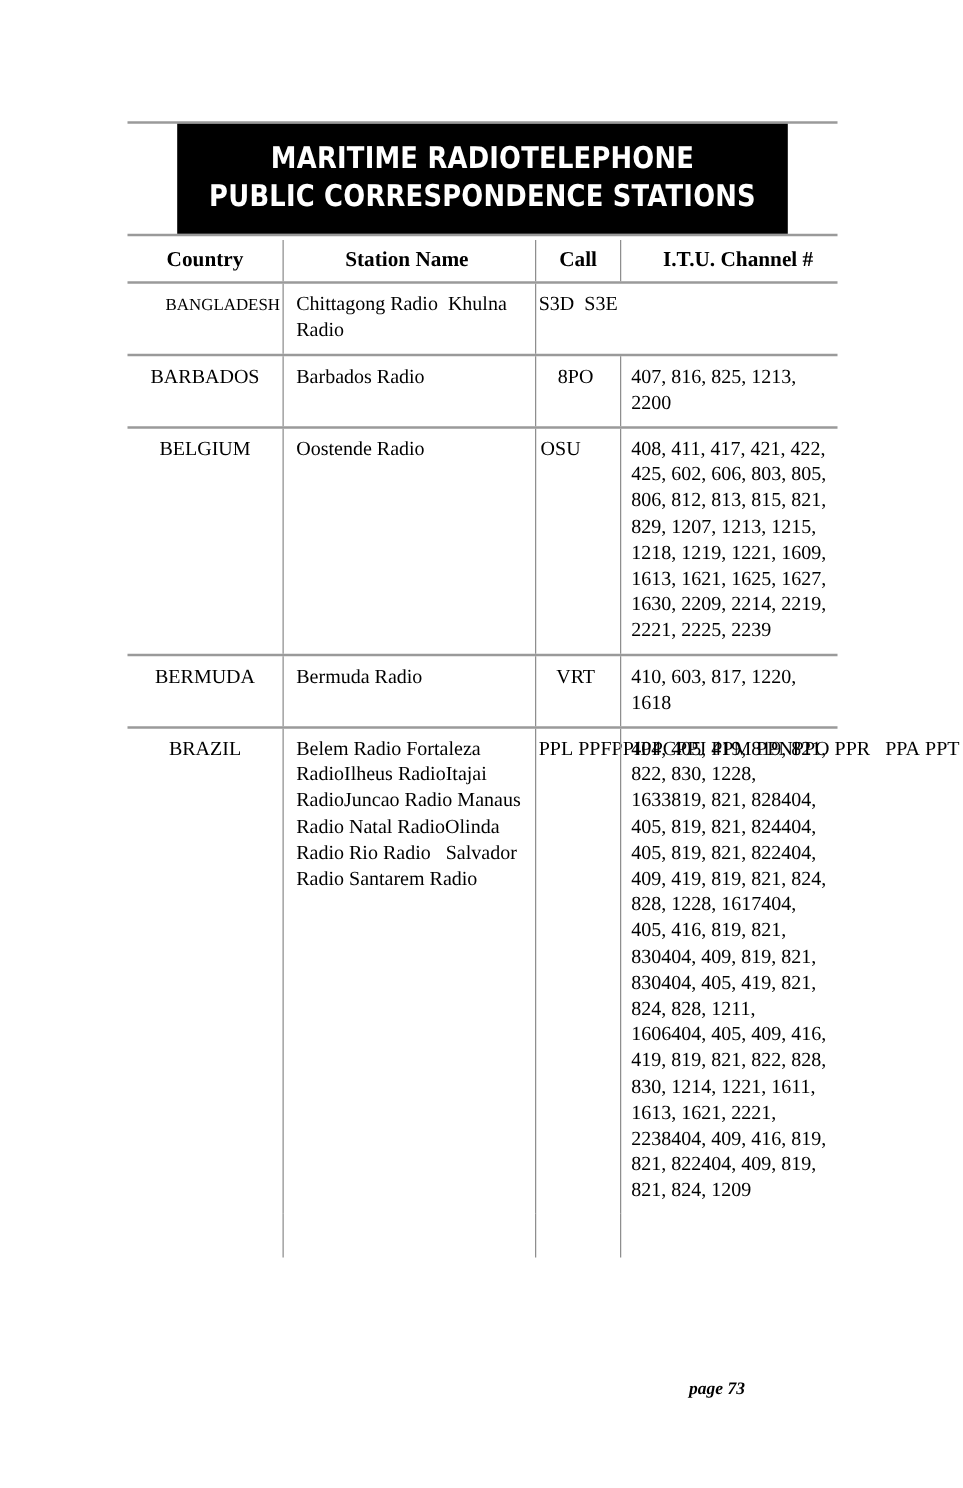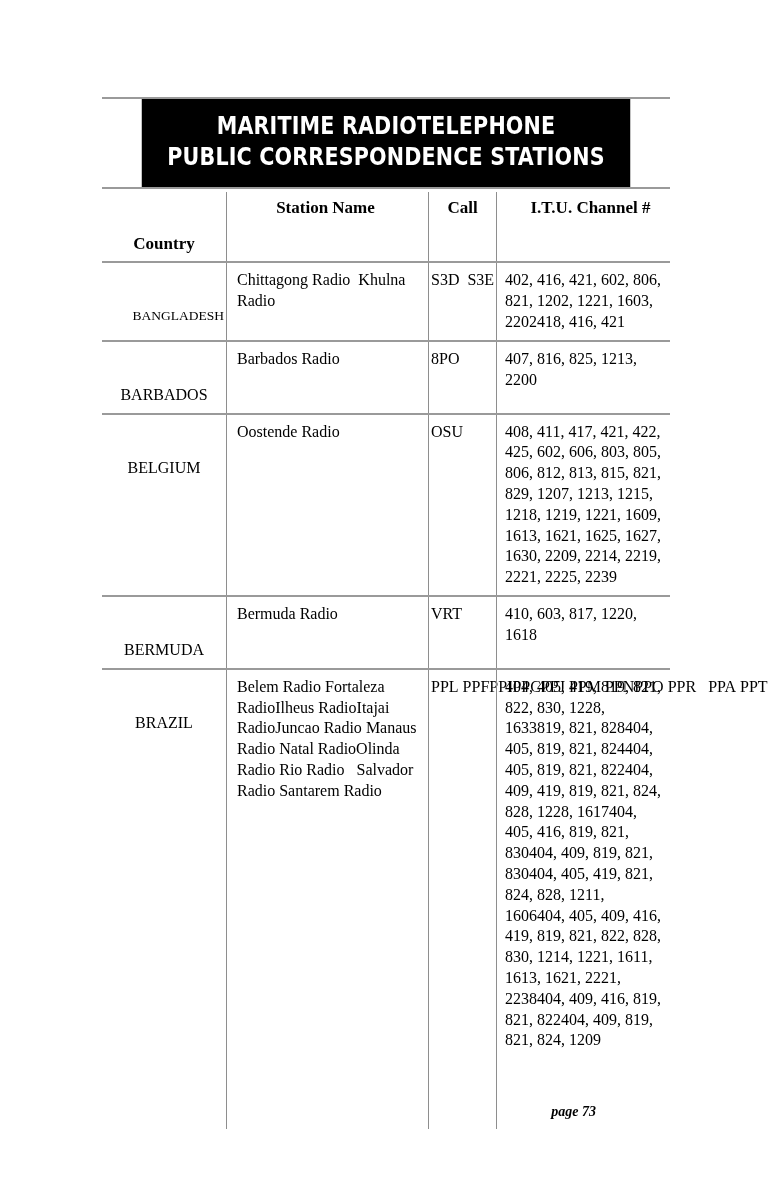--- a/index.html
+++ b/index.html
@@ -74,34 +74,34 @@
     background: #9a9a9a;
     width: 100%;
   }
 
   .c-country {
     width: 124px;
     flex: 0 0 124px;
     box-sizing: border-box;
     text-align: center;
     padding: 4px 2px 0 2px;
-    margin-top: 36px;
   }
   .c-station {
     width: 202px;
     flex: 0 0 202px;
     box-sizing: border-box;
     border-left: 1px solid #8e8e8e;
     padding: 4px 6px 0 10px;
   }
   .c-call {
     width: 68px;
     flex: 0 0 68px;
     box-sizing: border-box;
     border-left: 1px solid #8e8e8e;
+    text-align: center;
     padding: 4px 2px 0 2px;
   }
   .c-chan {
     width: 174px;
     flex: 0 0 174px;
     box-sizing: border-box;
     border-left: 1px solid #8e8e8e;
     padding: 4px 4px 0 8px;
   }
 
@@ -166,23 +166,20 @@
     </div>
     <div class="rule"></div>
 
     <div id="rows-container">
         <div class="row body-row">
           <div class="c-country">
             <span class="country-name small">BANGLADESH</span>
           </div>
           <div class="c-station"><span class="cell-line">Chittagong Radio</span><span class="cell-line">&nbsp;</span><span class="cell-line">&nbsp;</span><span class="cell-line">Khulna Radio</span></div>
           <div class="c-call"><span class="cell-line">S3D</span><span class="cell-line">&nbsp;</span><span class="cell-line">&nbsp;</span><span class="cell-line">S3E</span></div>
-          <div class="c-chan"><span class="cell-line">402, 416, 421, 602, 806,
-821, 1202, 1221, 1603,
-2202</span><span class="cell-line">418, 416, 421</span></div>
         </div>
         <div class="rule"></div>
         <div class="row body-row">
           <div class="c-country">
             <span class="country-name">BARBADOS</span>
           </div>
           <div class="c-station"><span class="cell-line">Barbados Radio</span><span class="cell-line">&nbsp;</span></div>
           <div class="c-call"><span class="cell-line">8PO</span><span class="cell-line">&nbsp;</span></div>
           <div class="c-chan"><span class="cell-line">407, 816, 825, 1213,
 2200</span></div>

